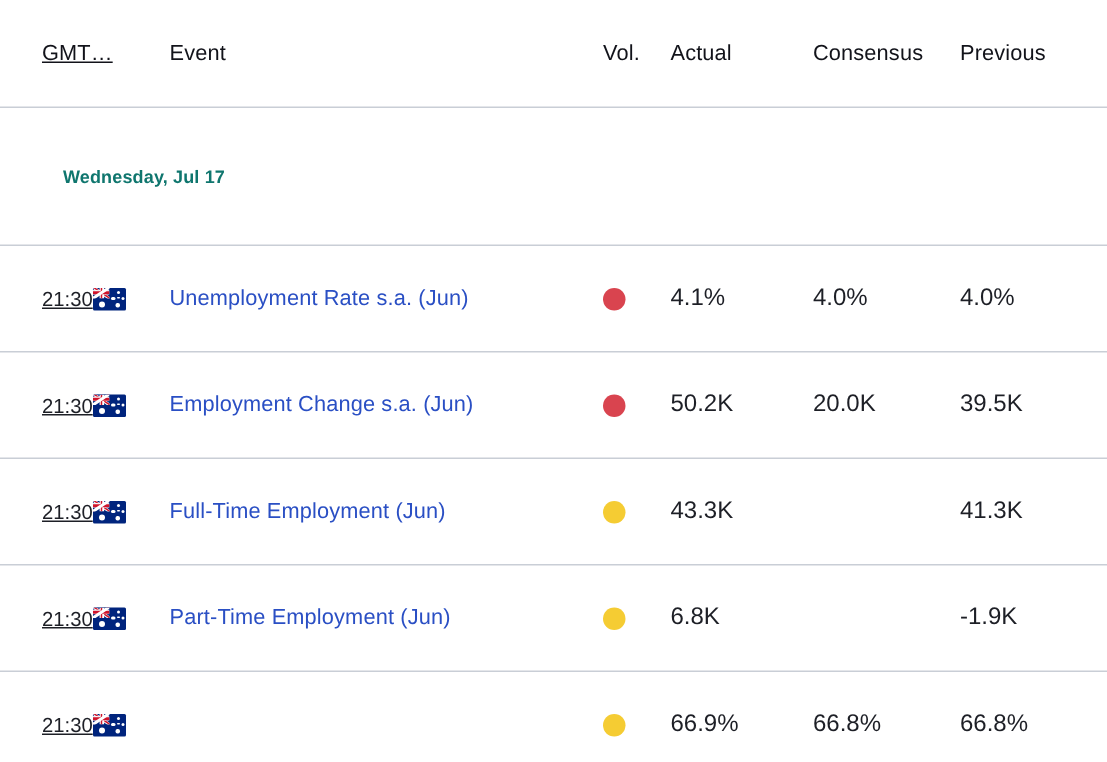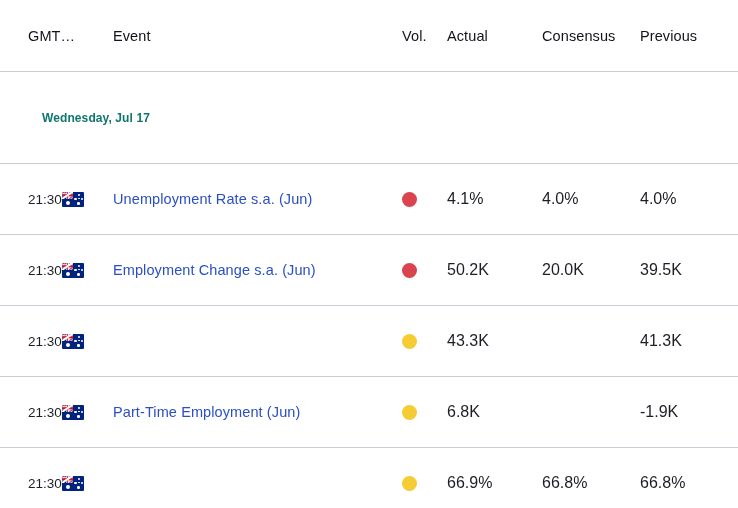--- a/index.html
+++ b/index.html
@@ -43,21 +43,21 @@
   }
   .header-row .cell {
     color: #12131a;
     font-size: 14.5px;
     font-weight: 400;
     letter-spacing: 0.1px;
     white-space: nowrap;
   }
 
   
-  .c-time   { position: absolute; left: 28px;  }
+  .c-time   { position: absolute; left: 28px; text-decoration: underline;  }
   .c-flag   { position: absolute; left: 62px;  }
   .c-event  { position: absolute; left: 113px; }
   .c-vol    { position: absolute; left: 402px; }
   .c-actual { position: absolute; left: 447px; }
   .c-cons   { position: absolute; left: 542px; }
   .c-prev   { position: absolute; left: 640px; }
 
   
   .date-row {
     height: 91px;
@@ -272,20 +272,21 @@
               <span class="cross-h-r"></span>
     </span>
     <span class="star big s-common"></span>
     <span class="star s-a"></span>
     <span class="star s-b"></span>
     <span class="star s-c"></span>
     <span class="star s-d"></span>
     <span class="star s-e"></span>
   </span>
         </span>
+        <a href="#" class="event-link c-event">Full-Time Employment (Jun)</a>
         <span class="c-vol">
           <span class="vol-dot" style="background:#f5cc33"></span>
         </span>
         <span class="value c-actual">43.3K</span>
         <span class="value c-cons"></span>
         <span class="value c-prev">41.3K</span>
       </div>
       <div class="divider"></div>
       <div class="row data-row">
         <span class="time c-time">21:30</span>

